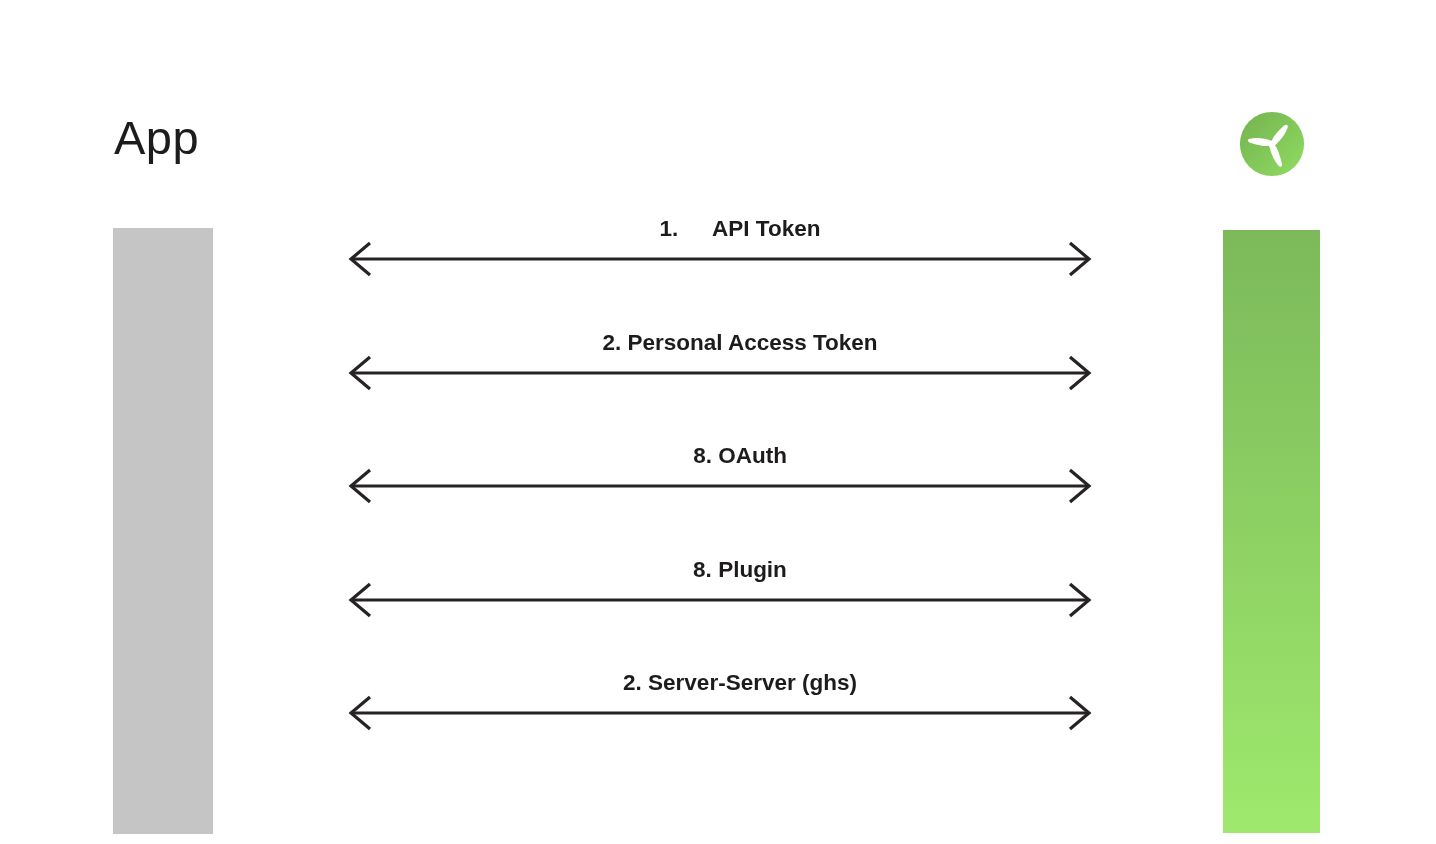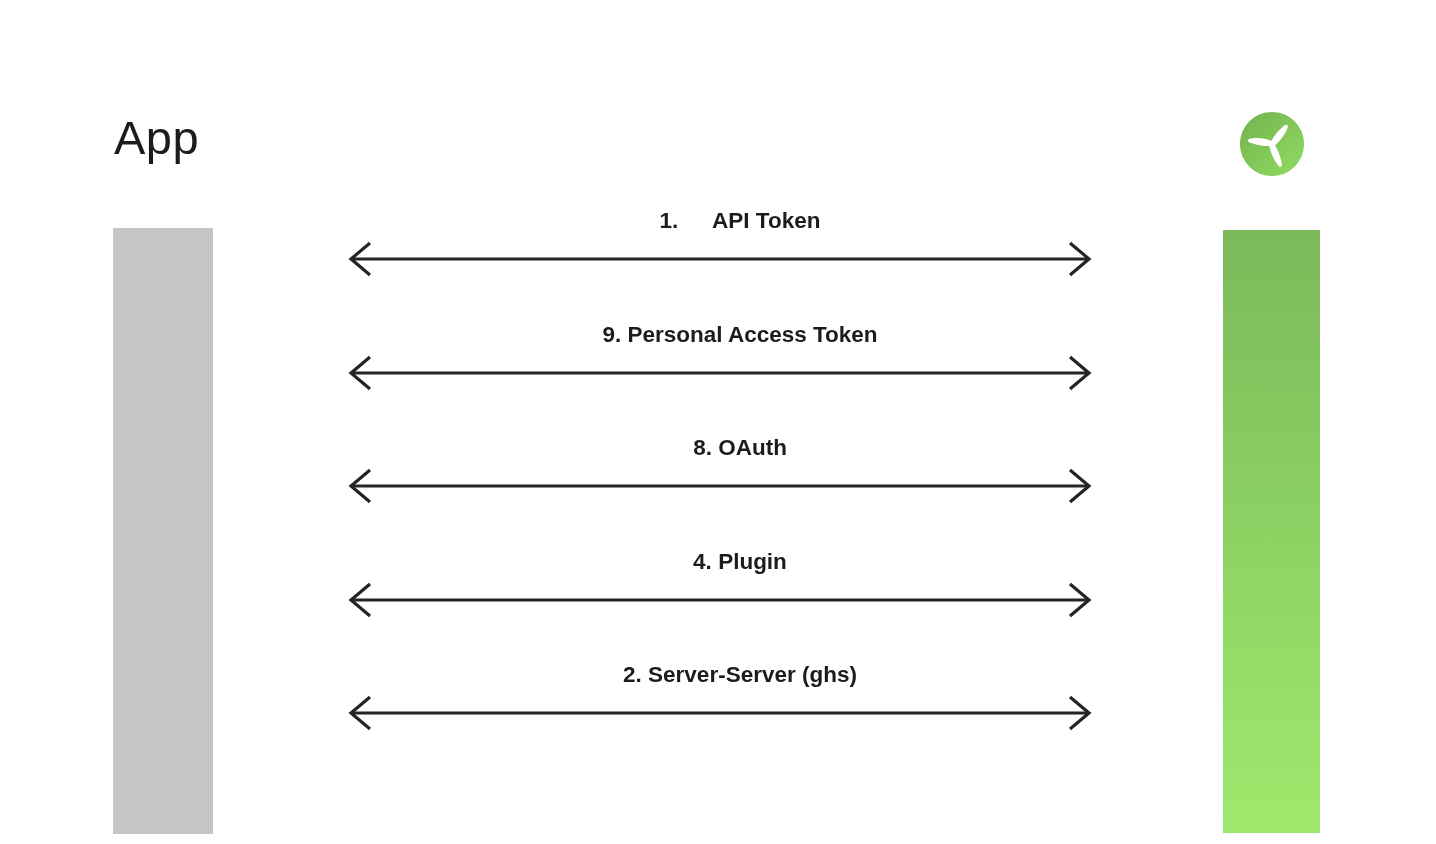--- a/index.html
+++ b/index.html
@@ -29,21 +29,21 @@
 
   .logo{
     position:absolute;left:1237px;top:109px;width:70px;height:70px;
   }
 
   .rows{
     position:absolute;left:345px;top:203px;width:750px;
   }
   .row{position:relative;height:113.5px;}
   .row-label{
-    position:absolute;top:4px;left:0;width:100%;
+    position:absolute;top:12px;left:0;width:100%;
     box-sizing:border-box;padding-left:40px;
     text-align:center;
     font-size:22.5px;font-weight:700;color:var(--text,#1c1c1c);
     line-height:28px;white-space:pre;
   }
   .arrow{
     position:absolute;top:36px;left:0;
     stroke:var(--arrow,#262324);stroke-width:3.2;fill:none;
   }
 </style>
@@ -77,39 +77,39 @@
   <div class="row">
     <div class="row-label">1.  API Token</div>
     <svg class="arrow" width="750" height="40" viewBox="0 0 750 40">
       <line x1="6" y1="20" x2="744" y2="20"></line>
       <polyline points="25,4 6,20 25,36"></polyline>
       <polyline points="725,4 744,20 725,36"></polyline>
     </svg>
   </div>
 
   <div class="row">
-    <div class="row-label">9. Personal Access Token</div>
+    <div class="row-label">2. Personal Access Token</div>
     <svg class="arrow" width="750" height="40" viewBox="0 0 750 40">
       <line x1="6" y1="20" x2="744" y2="20"></line>
       <polyline points="25,4 6,20 25,36"></polyline>
       <polyline points="725,4 744,20 725,36"></polyline>
     </svg>
   </div>
 
   <div class="row">
     <div class="row-label">8. OAuth</div>
     <svg class="arrow" width="750" height="40" viewBox="0 0 750 40">
       <line x1="6" y1="20" x2="744" y2="20"></line>
       <polyline points="25,4 6,20 25,36"></polyline>
       <polyline points="725,4 744,20 725,36"></polyline>
     </svg>
   </div>
 
   <div class="row">
-    <div class="row-label">4. Plugin</div>
+    <div class="row-label">8. Plugin</div>
     <svg class="arrow" width="750" height="40" viewBox="0 0 750 40">
       <line x1="6" y1="20" x2="744" y2="20"></line>
       <polyline points="25,4 6,20 25,36"></polyline>
       <polyline points="725,4 744,20 725,36"></polyline>
     </svg>
   </div>
 
   <div class="row">
     <div class="row-label">2. Server-Server (ghs)</div>
     <svg class="arrow" width="750" height="40" viewBox="0 0 750 40">

